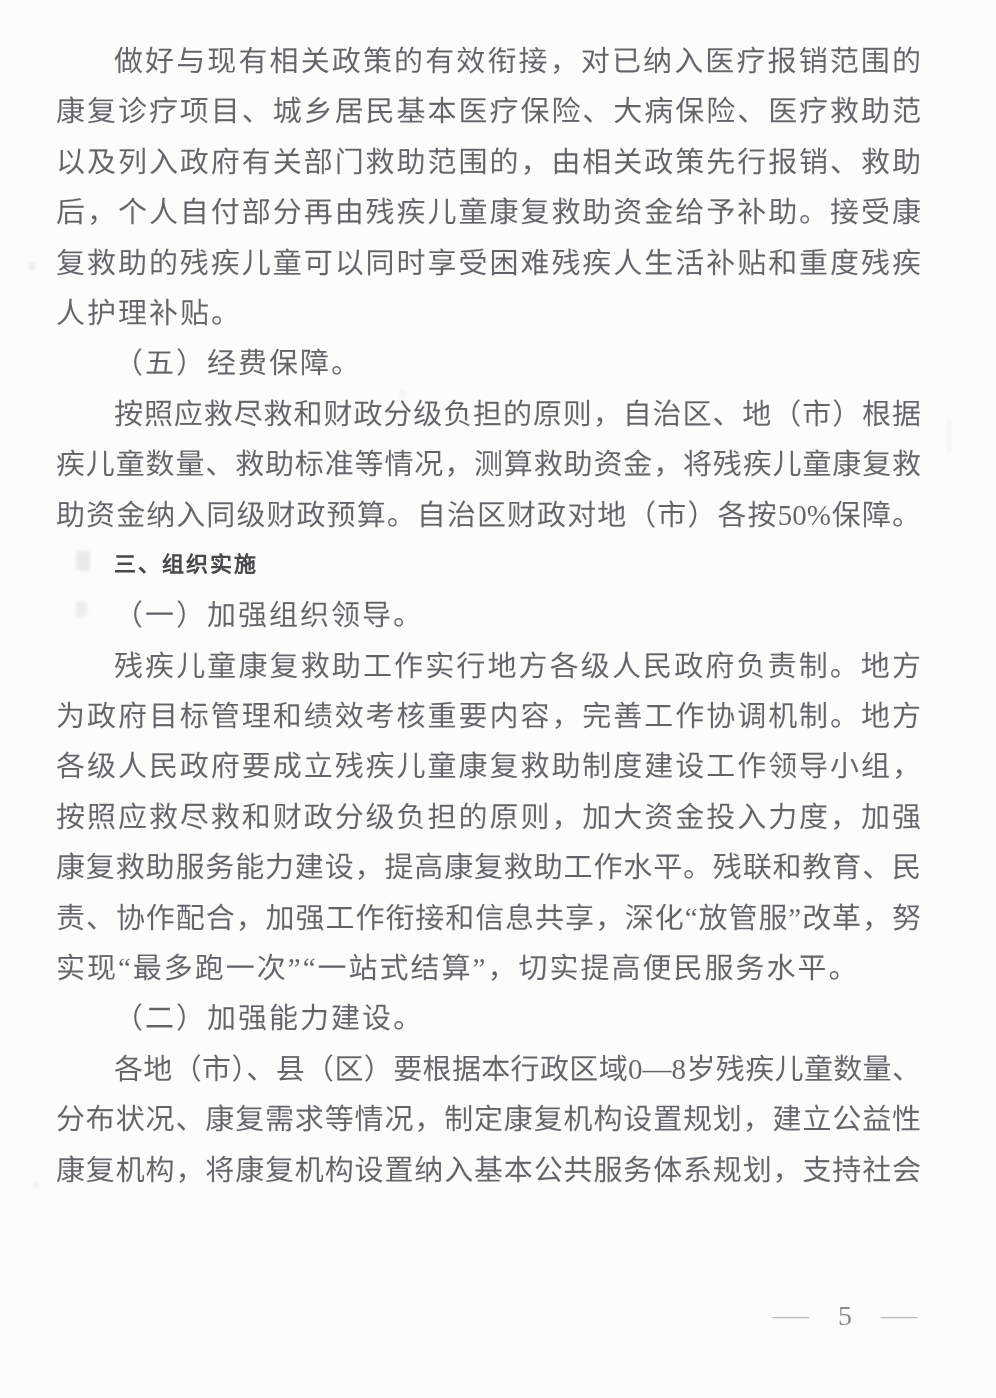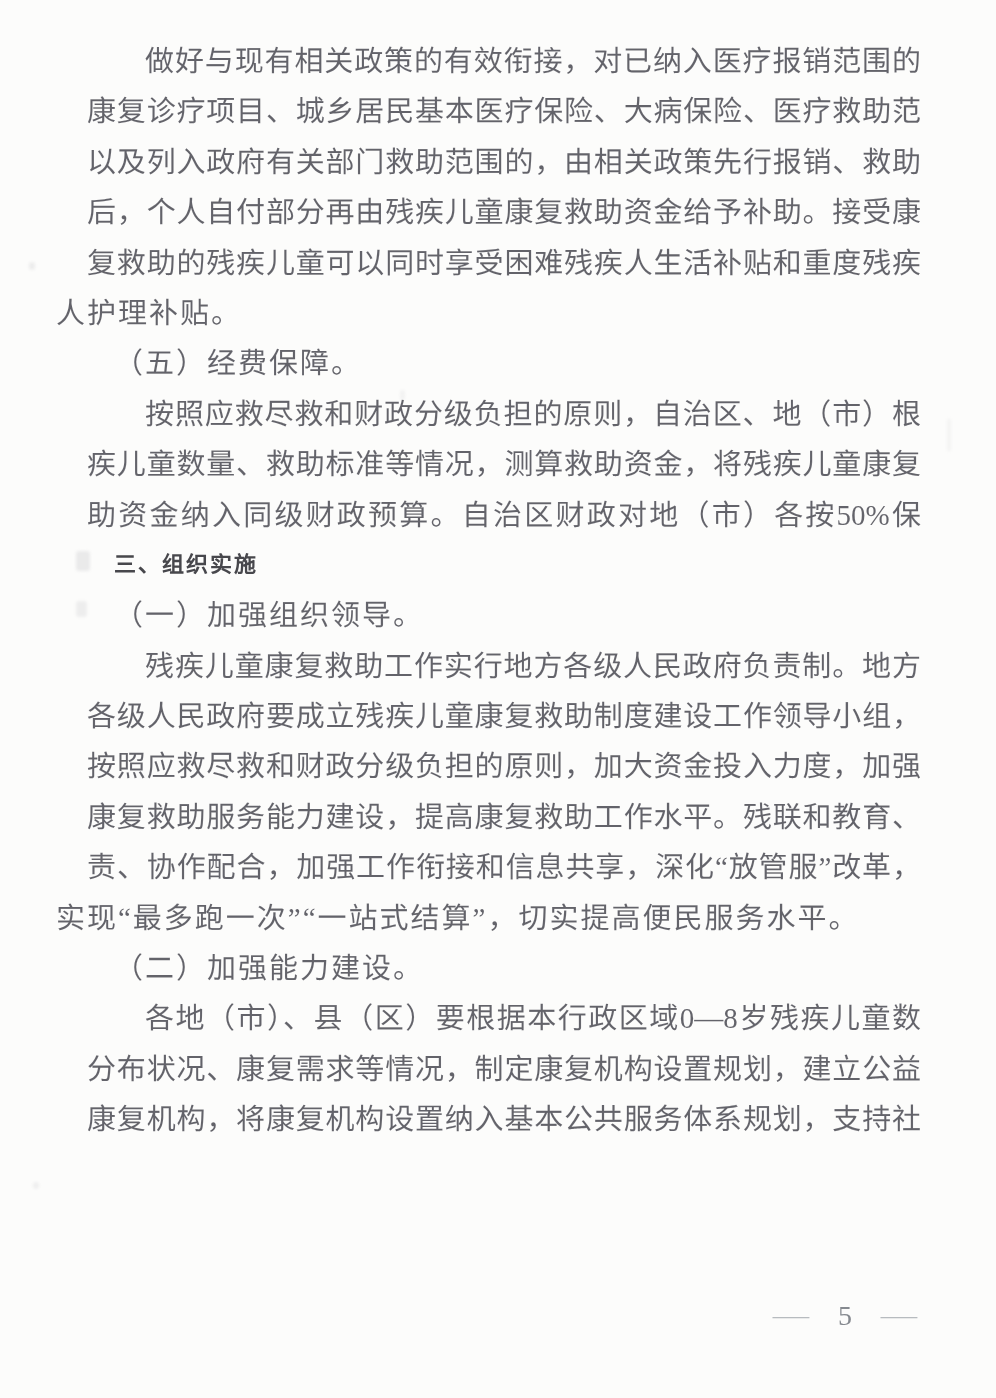--- a/index.html
+++ b/index.html
@@ -39,21 +39,20 @@
   }
   .line.justify {
     white-space: normal;
     text-align: justify;
     text-align-last: justify;
     text-justify: inter-character;
     letter-spacing: 0;
     word-break: break-all;
     height: 50.4px;
     overflow: hidden;
-    margin-left: 31px;
   }
   .line.indent {
     padding-left: 58px;
   }
   .line.section-heading {
     font-family: "Liberation Sans", "DejaVu Sans", sans-serif;
     font-weight: 700;
     font-size: 22px;
     color: var(--heading-color, #47474c);
     letter-spacing: 2px;
@@ -114,20 +113,21 @@
       <div class="line body justify">后，个人自付部分再由残疾儿童康复救助资金给予补助。接受康</div>
       <div class="line body justify">复救助的残疾儿童可以同时享受困难残疾人生活补贴和重度残疾</div>
       <div class="line body">人护理补贴。</div>
       <div class="line subheading indent">（五）经费保障。</div>
       <div class="line body indent justify">按照应救尽救和财政分级负担的原则，自治区、地（市）根据残</div>
       <div class="line body justify">疾儿童数量、救助标准等情况，测算救助资金，将残疾儿童康复救</div>
       <div class="line body justify">助资金纳入同级财政预算。自治区财政对地（市）各按50%保障。</div>
       <div class="line section-heading indent">三、组织实施</div>
       <div class="line subheading indent">（一）加强组织领导。</div>
       <div class="line body indent justify">残疾儿童康复救助工作实行地方各级人民政府负责制。地方</div>
+      <div class="line body justify">为政府目标管理和绩效考核重要内容，完善工作协调机制。地方</div>
       <div class="line body justify">各级人民政府要成立残疾儿童康复救助制度建设工作领导小组，</div>
       <div class="line body justify">按照应救尽救和财政分级负担的原则，加大资金投入力度，加强</div>
       <div class="line body justify">康复救助服务能力建设，提高康复救助工作水平。残联和教育、民</div>
       <div class="line body justify">责、协作配合，加强工作衔接和信息共享，深化“放管服”改革，努力</div>
       <div class="line body">实现“最多跑一次”“一站式结算”，切实提高便民服务水平。</div>
       <div class="line subheading indent">（二）加强能力建设。</div>
       <div class="line body indent justify">各地（市）、县（区）要根据本行政区域0—8岁残疾儿童数量、</div>
       <div class="line body justify">分布状况、康复需求等情况，制定康复机构设置规划，建立公益性</div>
       <div class="line body justify">康复机构，将康复机构设置纳入基本公共服务体系规划，支持社会</div>
     </div>

